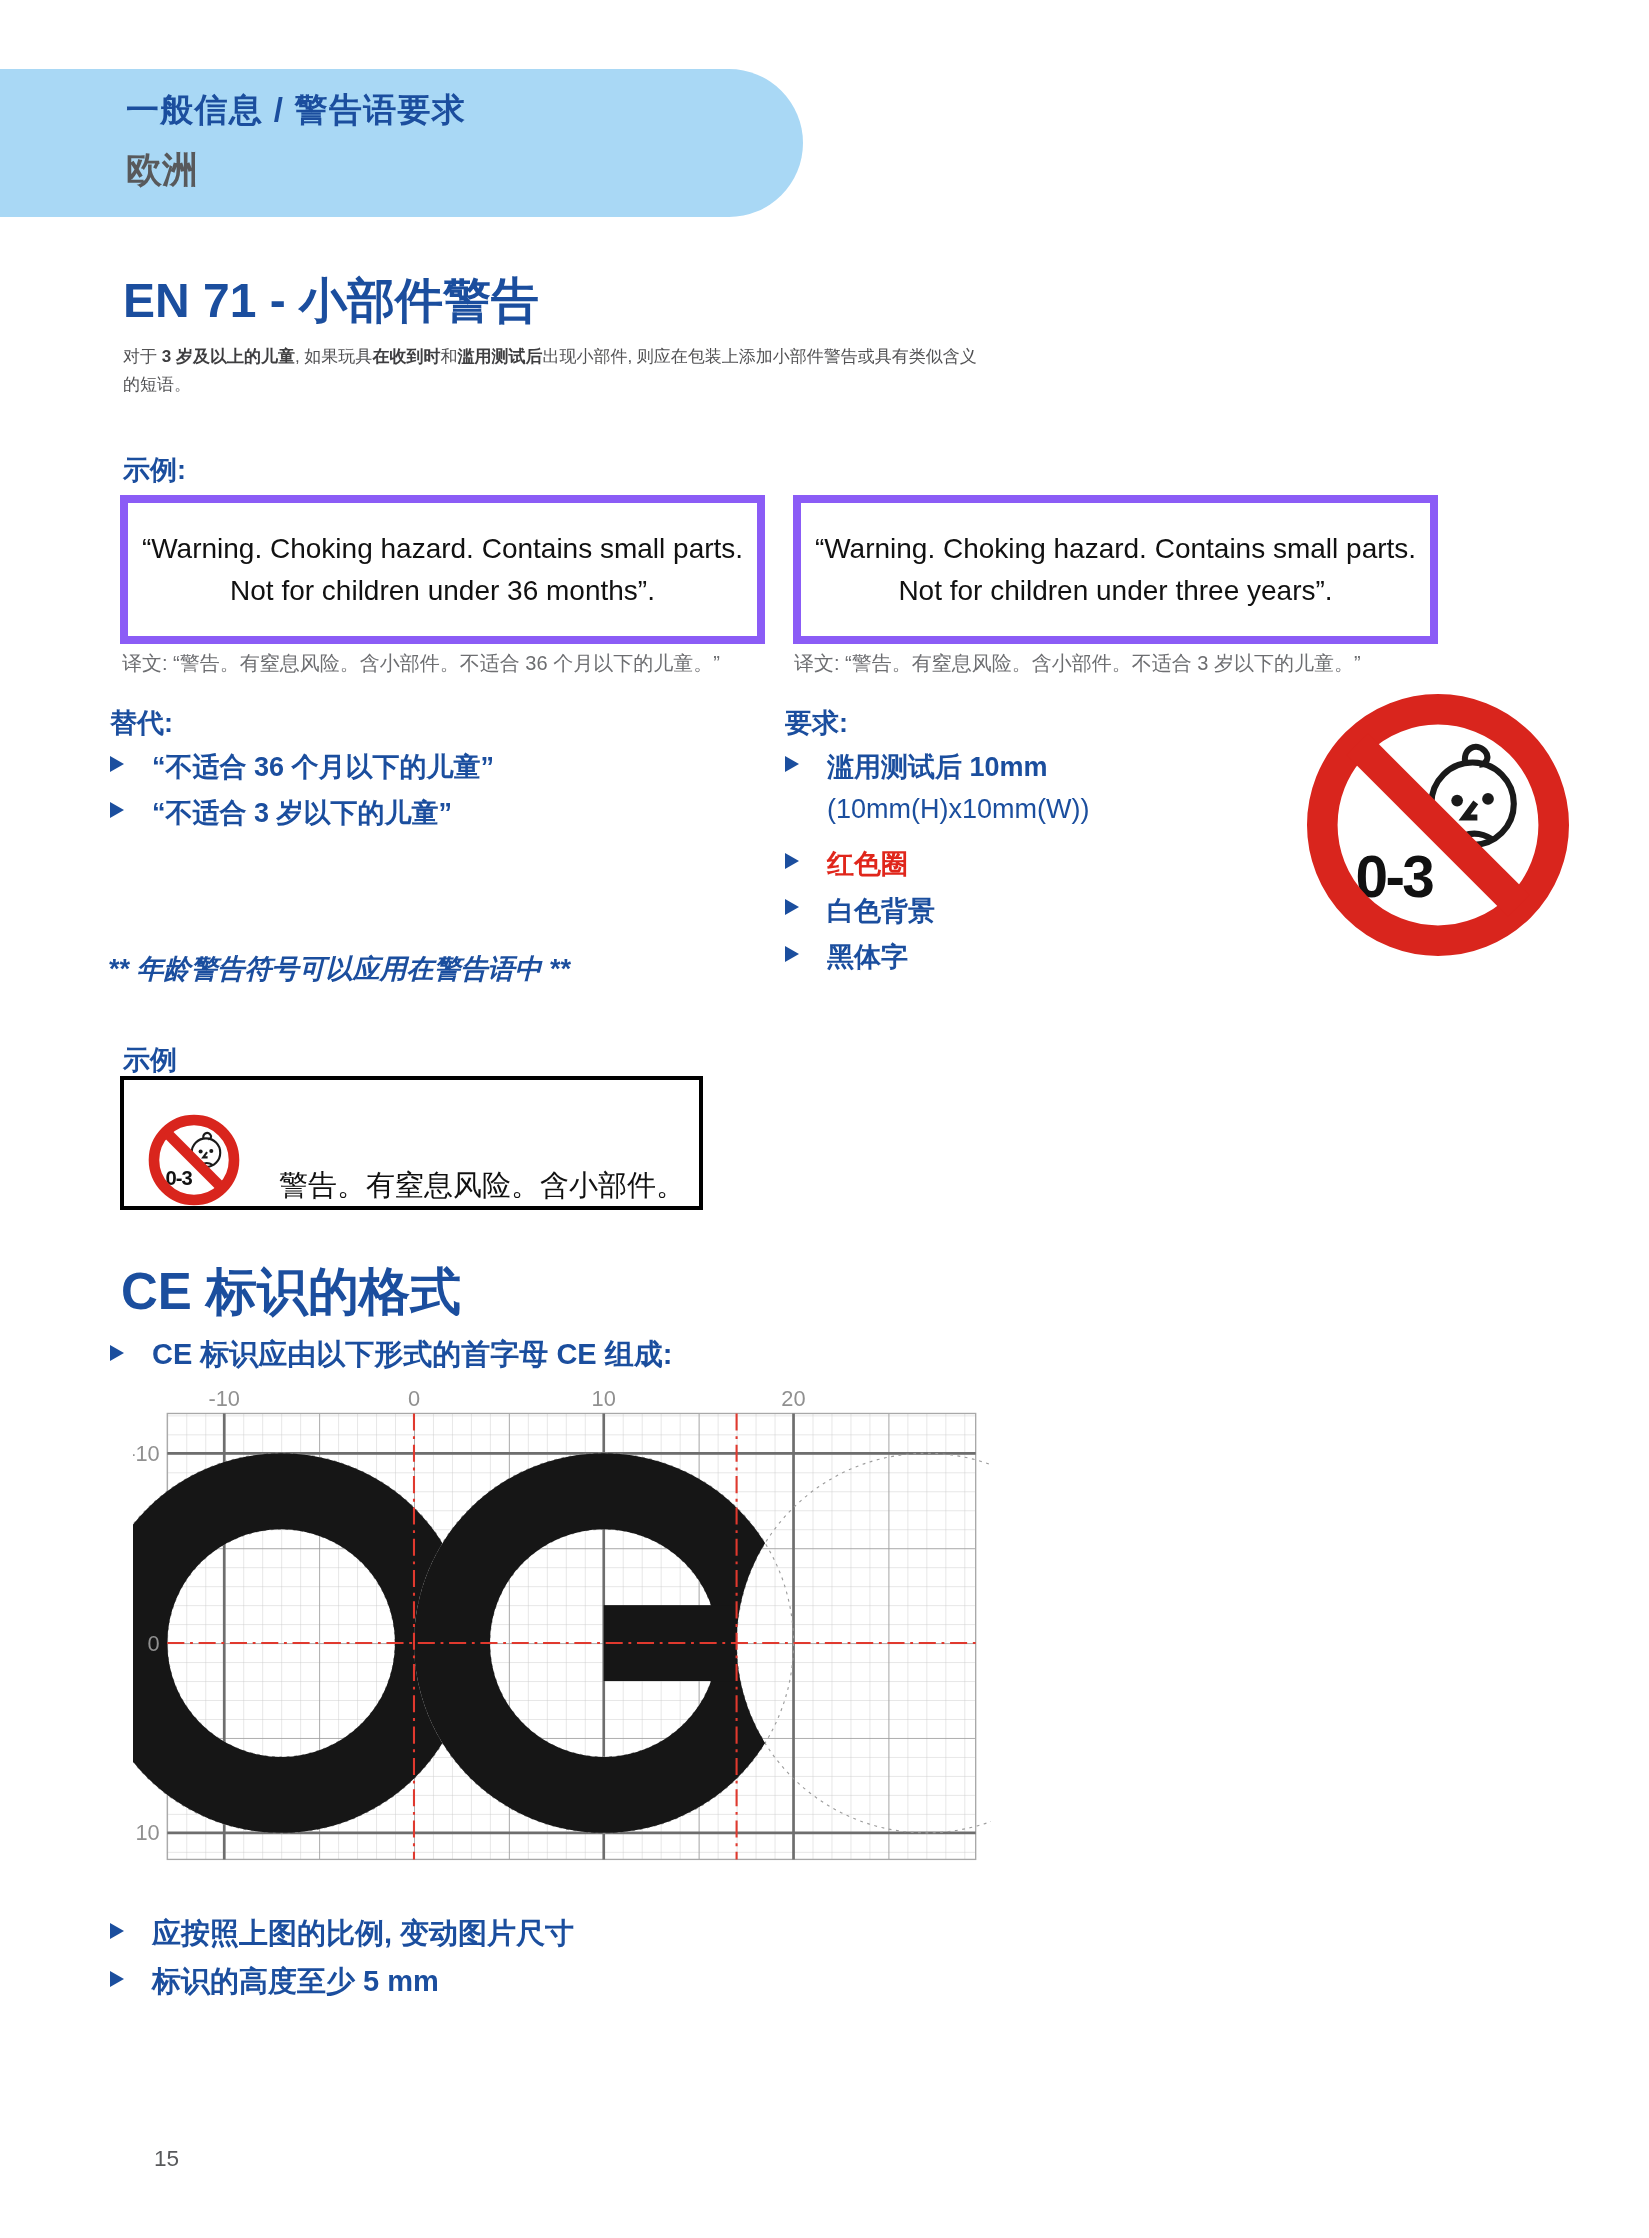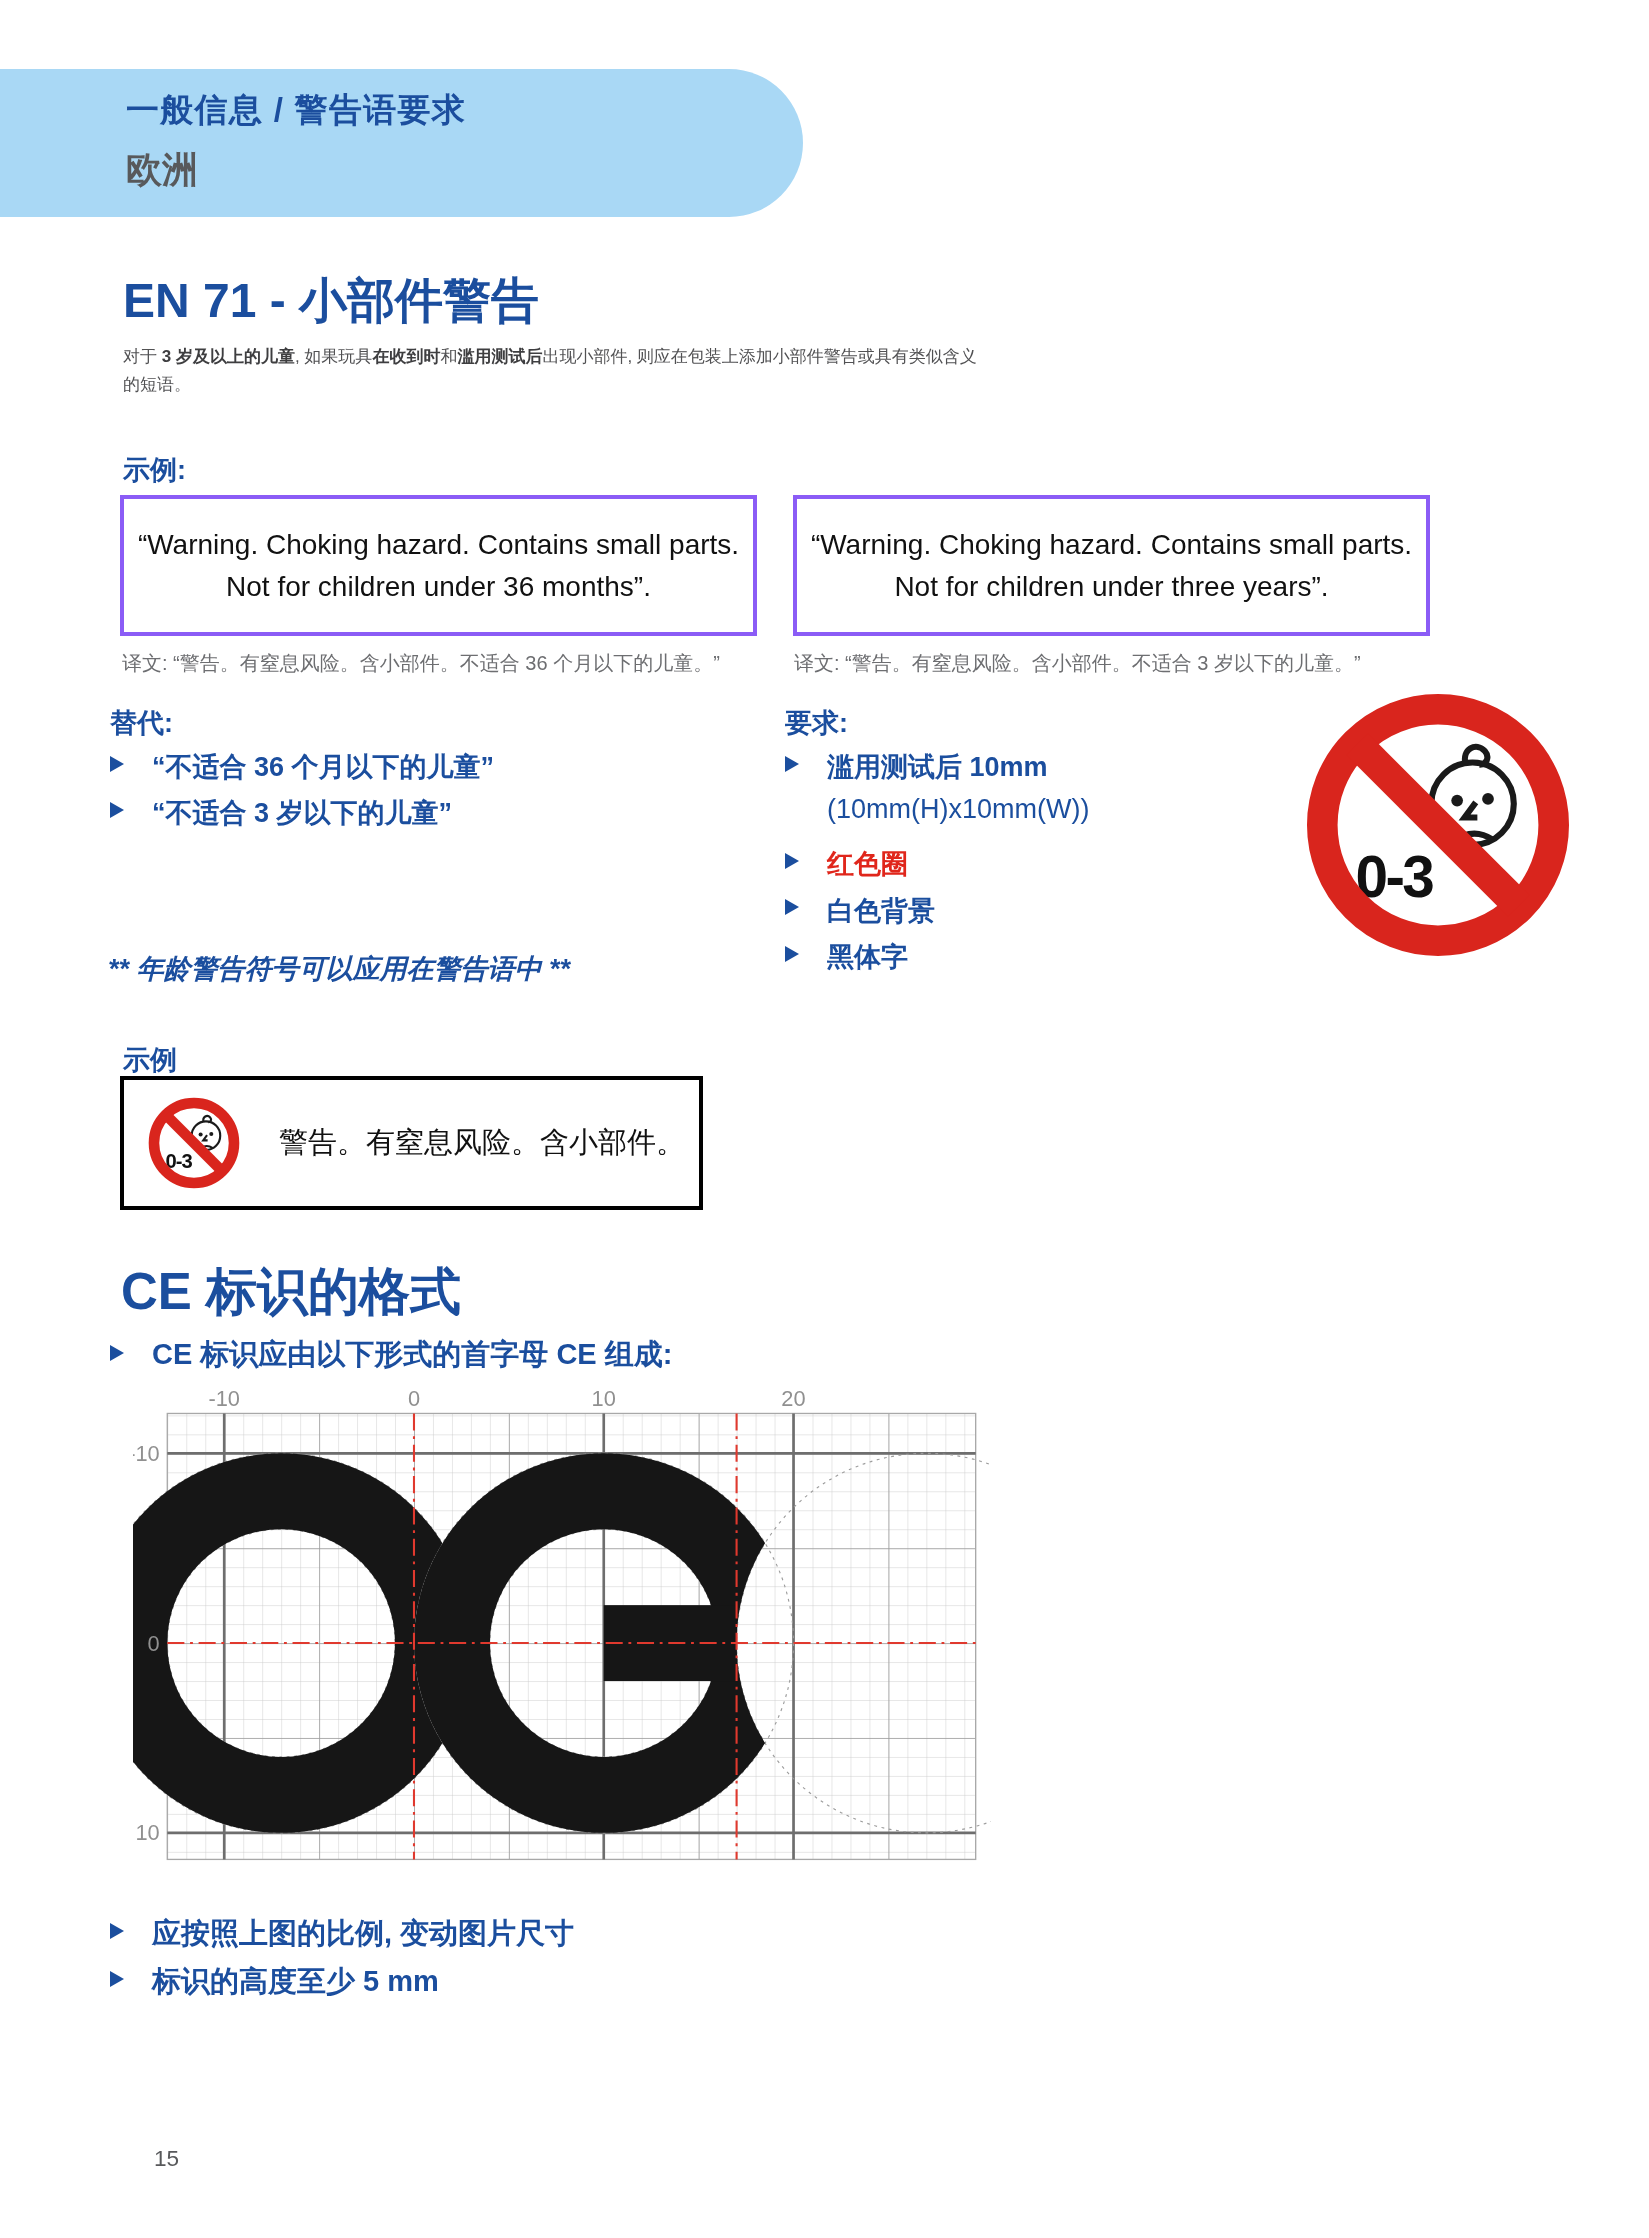--- a/index.html
+++ b/index.html
@@ -12,36 +12,36 @@
         color:#1B4E9E;letter-spacing:1.3px;}
   .band-sub{position:absolute;left:126px;top:146px;font-size:36px;font-weight:bold;color:#58595B;}
 
   .en71-title{position:absolute;left:123px;top:269px;font-size:48px;font-weight:bold;color:#1B4E9E;}
   .intro{position:absolute;left:123px;top:343px;width:1430px;font-size:17px;line-height:1.62;
         color:#515153;white-space:pre-wrap;}
   .intro b{color:#3e3e40;}
 
   .label-blue{position:absolute;font-size:27px;font-weight:bold;color:#1B4E9E;}
 
-  .wbox{position:absolute;width:629px;height:133px;border:4px solid #8b5cf6;background:#fff;
+  .wbox{position:absolute;width:629px;height:133px;border:8px solid #8b5cf6;background:#fff;
         display:flex;align-items:center;justify-content:center;text-align:center;}
   .wbox .wtxt{font-size:28px;line-height:1.5;color:#111;white-space:pre-wrap;}
   .caption{position:absolute;font-size:20px;color:#6d6e71;}
 
   .tri{position:absolute;width:0;height:0;border-left:14.6px solid #1B4E9E;
        border-top:8.6px solid transparent;border-bottom:8.6px solid transparent;}
   .bullet-text{position:absolute;font-size:27px;font-weight:bold;color:#1B4E9E;}
   .bullet-text.red{color:#E0261B;}
   .bullet-sub{position:absolute;font-size:27px;font-weight:normal;color:#1B4E9E;}
 
   .note{position:absolute;left:108px;top:951px;font-size:27px;font-weight:bold;
         font-style:italic;color:#1B4E9E;}
 
   .ex2box{position:absolute;left:120px;top:1076px;width:575px;height:126px;border:4px solid #000;
-        display:flex;align-items:center;}
+        display:flex;align-items:flex-end;}
   .ex2box .sym{margin-left:24px;width:92px;height:92px;flex:0 0 auto;}
   .ex2box .ex2txt{margin-left:39px;font-size:29px;color:#111;}
 
   .ce-title{position:absolute;left:121px;top:1258px;font-size:51px;font-weight:bold;color:#1B4E9E;}
   .ce-bullet-text{position:absolute;font-size:29px;font-weight:bold;color:#1B4E9E;}
 
   .big-symbol{position:absolute;left:1305px;top:692px;width:266px;height:266px;}
   .diagram{position:absolute;left:133px;top:1385px;}
 
   .pagenum{position:absolute;left:154px;top:2146px;font-size:22.6px;color:#58595B;}

